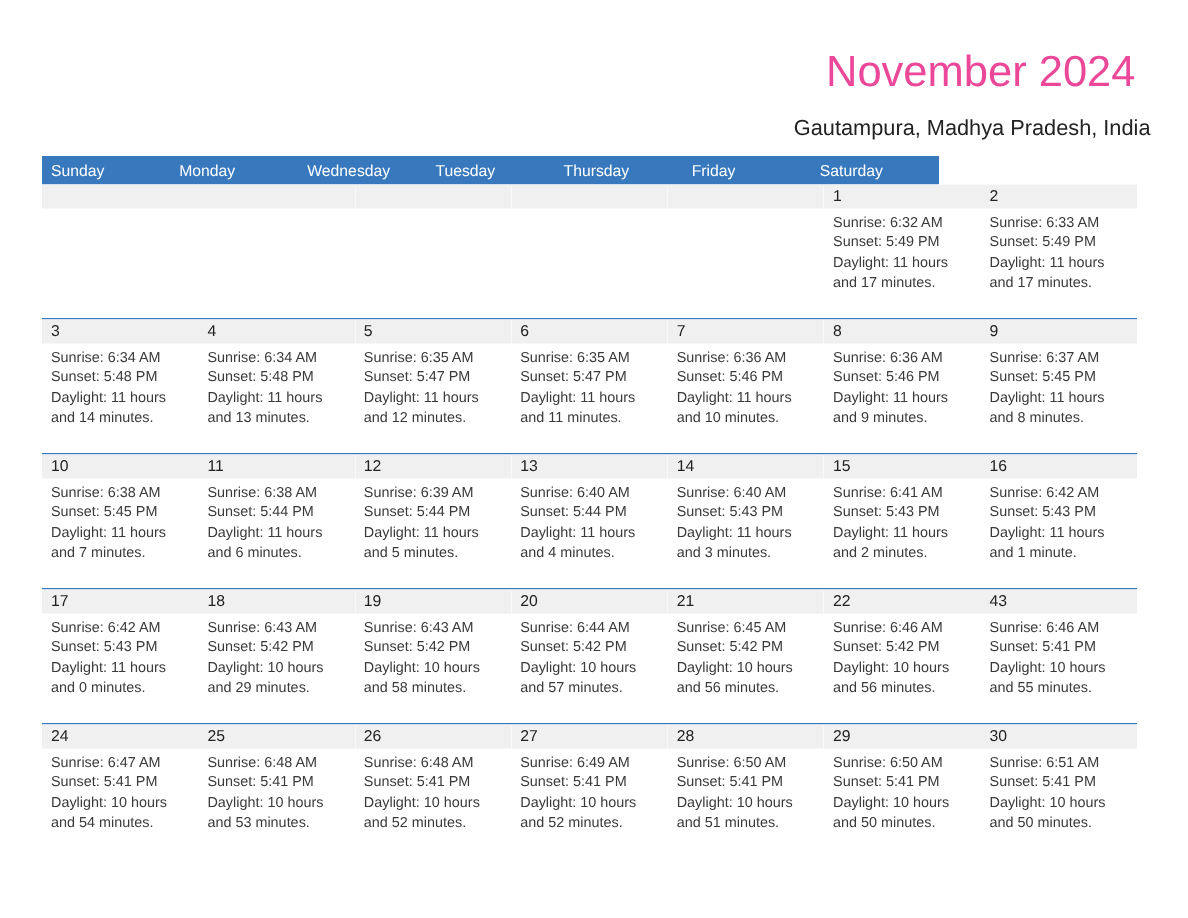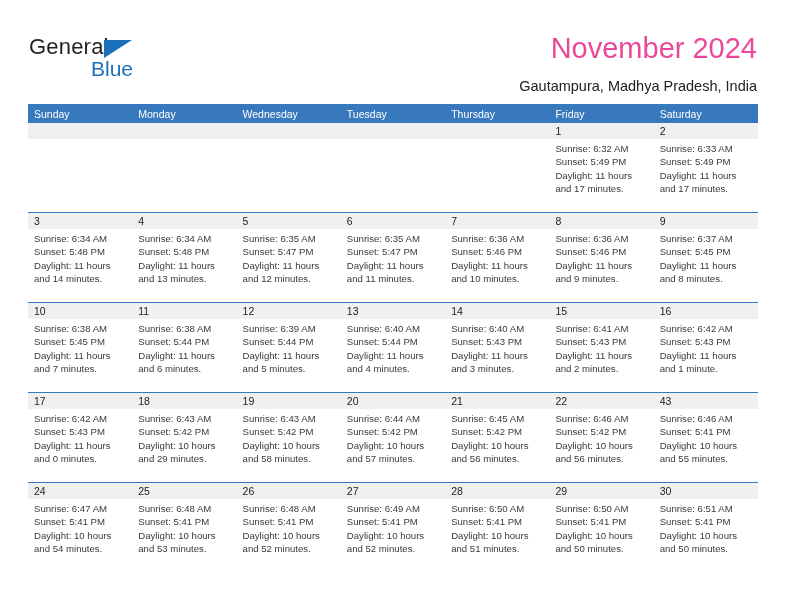--- a/index.html
+++ b/index.html
@@ -70,39 +70,39 @@
     right: 35px;
     top: 32px;
     font-size: 29px;
     font-weight: normal;
     color: #ec4899;
     text-align: right;
     white-space: nowrap;
   }
   .subtitle {
     position: absolute;
-    right: 35px;
+    right: 25px;
     top: 78px;
     font-size: 14.5px;
     color: #222222;
     text-align: right;
     white-space: nowrap;
   }
 
   
   .calendar {
     position: absolute;
     left: 28px;
     top: 104px;
     width: 730px;
   }
 
   .weekday-row {
     display: flex;
-    width: 730px;
+    width: 598px;
     background: #3878bd;
   }
   .weekday {
     flex: 1 1 0;
     box-sizing: border-box;
     padding: 4px 0 4px 6px;
     font-size: 10.5px;
     color: #ffffff;
     height: 19px;
     line-height: 12px;
@@ -151,25 +151,20 @@
   .day-lines div {
     white-space: nowrap;
   }
 </style>
 </head>
 <body>
 
 <div class="page">
 
   <div class="top">
-    <div class="logo">
-      <span class="logo-general">General</span>
-      <span class="logo-tri"></span>
-      <span class="logo-blue">Blue</span>
-    </div>
     <div class="title">November 2024</div>
     <div class="subtitle">Gautampura, Madhya Pradesh, India</div>
   </div>
 
   <div class="calendar">
     <div class="weekday-row" id="weekday-row">
         <div class="weekday">Sunday</div>
         <div class="weekday">Monday</div>
         <div class="weekday">Wednesday</div>
         <div class="weekday">Tuesday</div>

